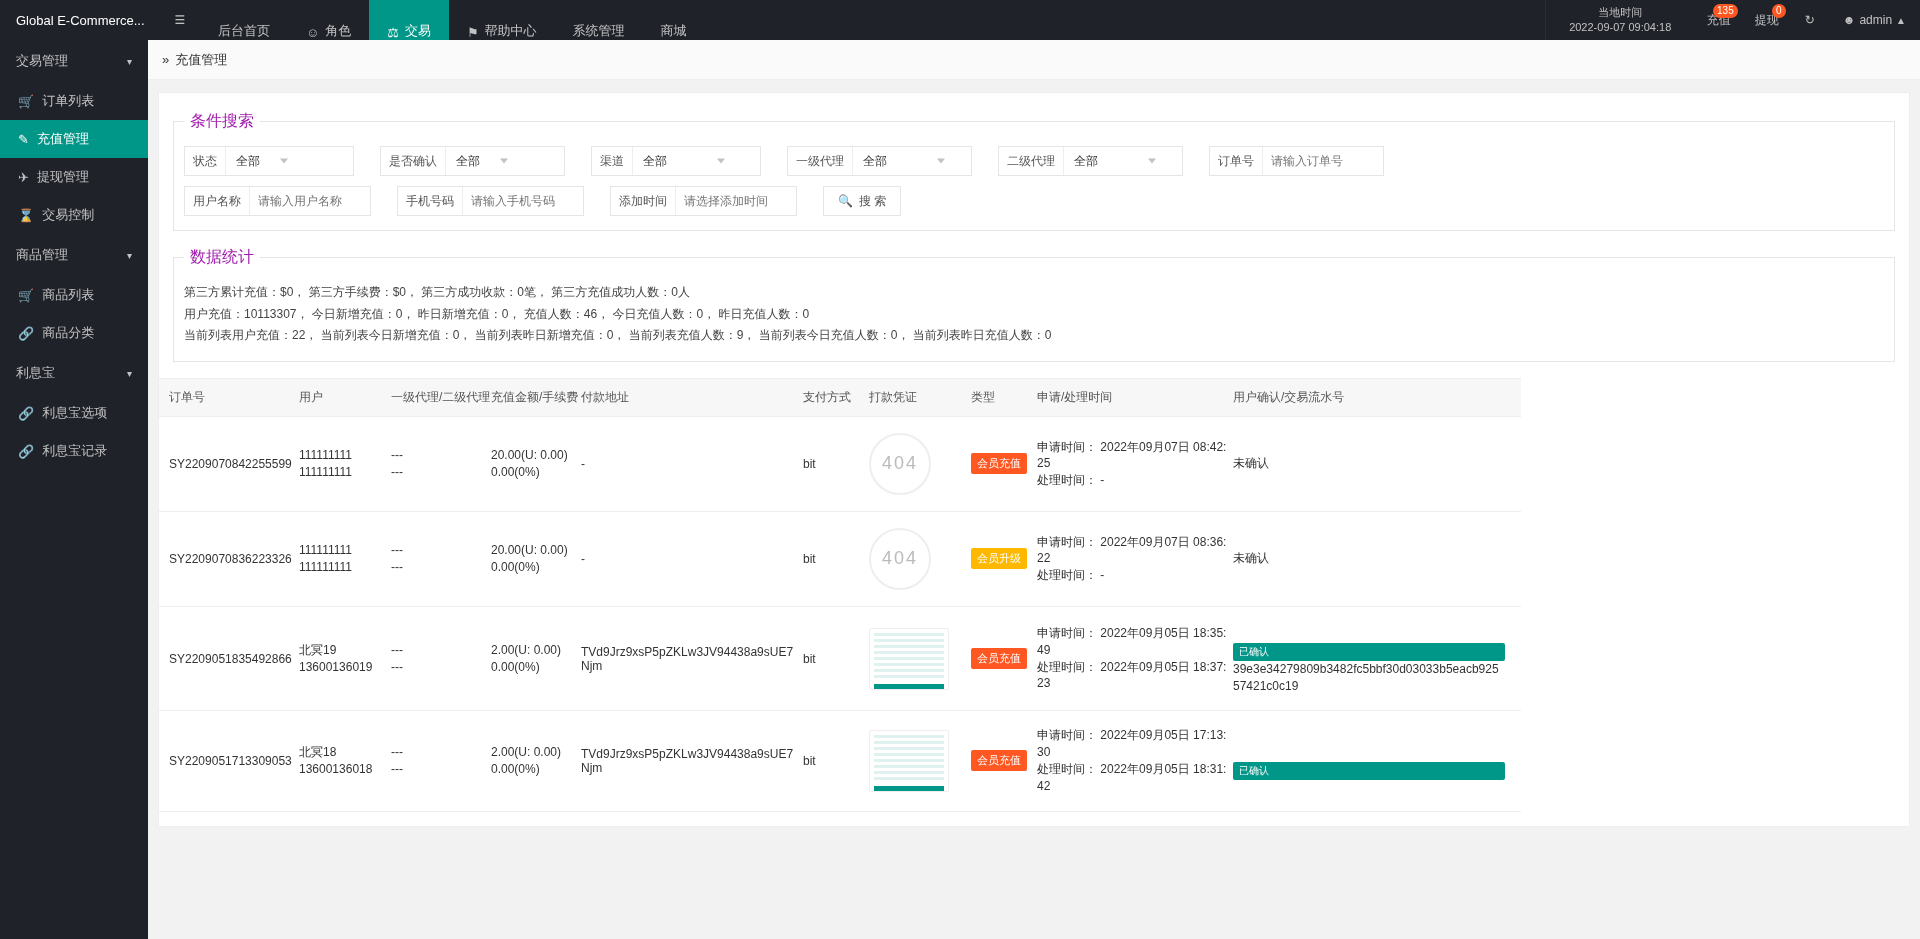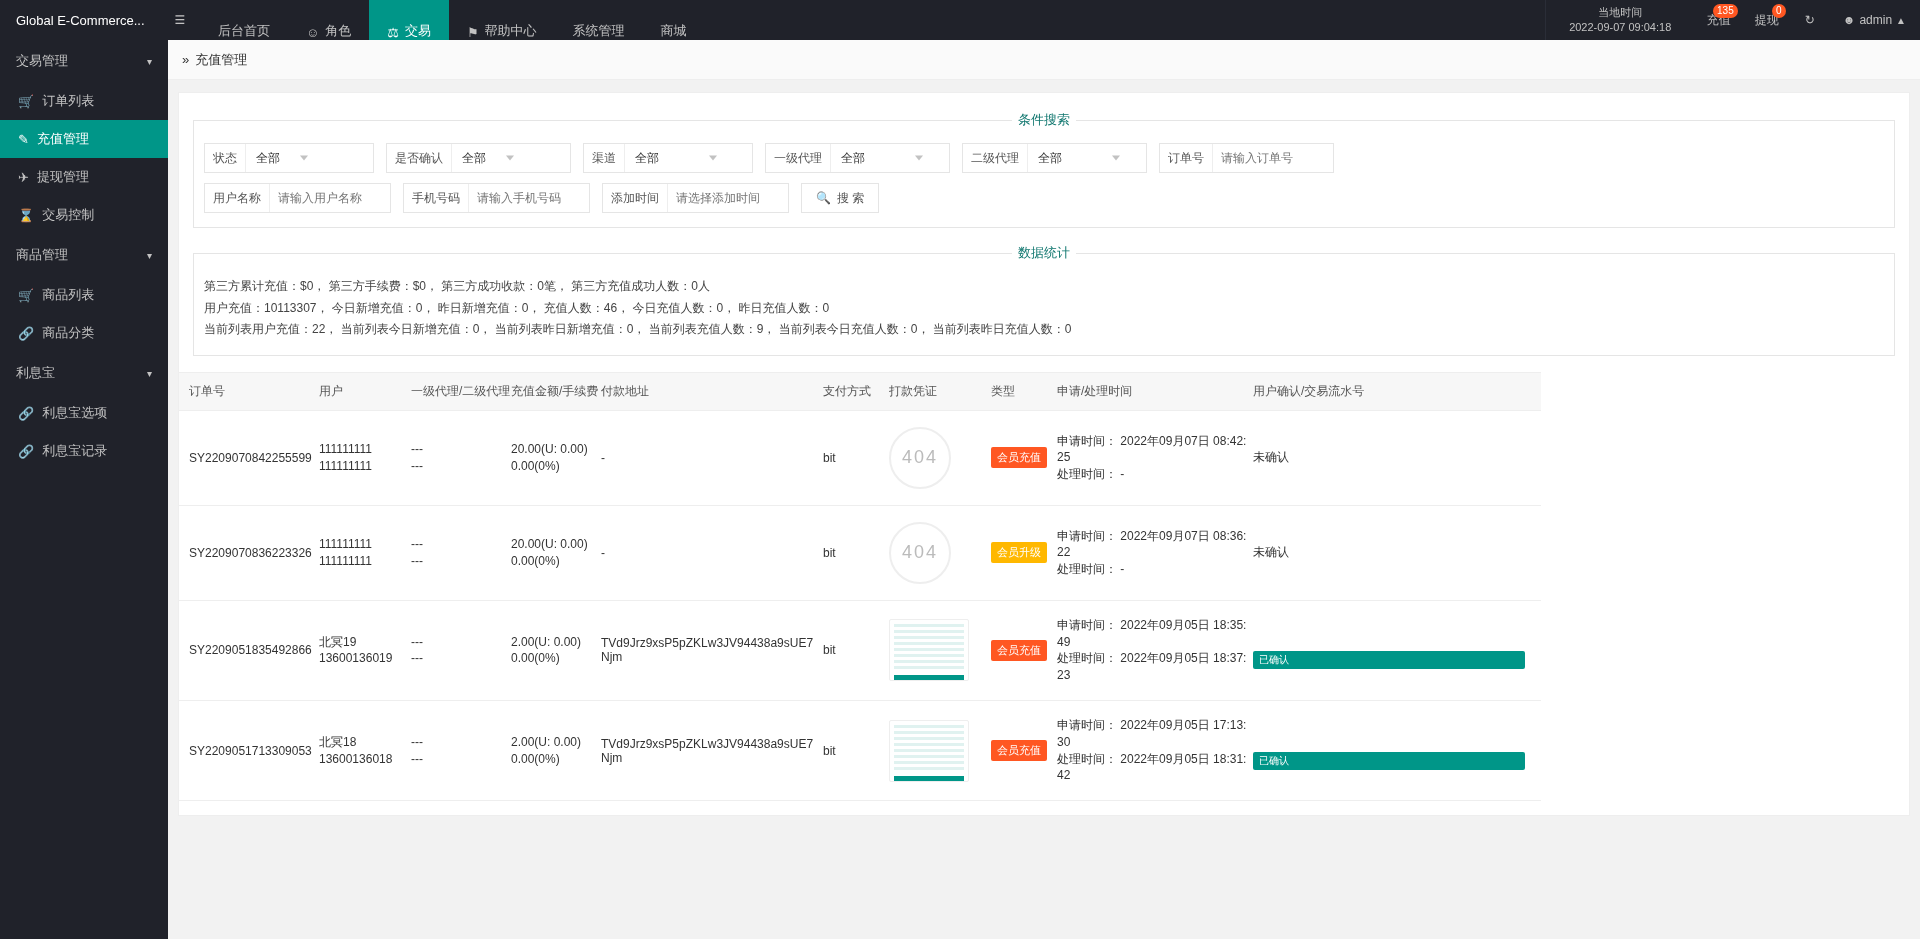--- a/index.html
+++ b/index.html
@@ -13,37 +13,37 @@
 .topmenu-item { padding: 0 18px; display: flex; align-items: flex-end; gap: 6px; cursor: pointer; font-size: 13px; }
 .topmenu-item.active { background: #009688; color: #fff; }
 .topright { display: flex; align-items: stretch; }
 .local-time { width: 150px; display: flex; flex-direction: column; align-items: center; justify-content: center; font-size: 11px; line-height: 1.4; border-left: 1px solid #2a2d37; }
 .top-link { padding: 12px 12px; display: flex; align-items: center; gap: 4px; cursor: pointer; font-size: 12px; position: relative; }
 .badge { position: absolute; top: 4px; right: 5px; background: #ff5722; color: #fff; border-radius: 8px; font-size: 10px; padding: 0 4px; line-height: 14px; min-width: 14px; text-align: center; }
 .refresh-cell, .user-cell { padding: 0 14px; display: flex; align-items: center; cursor: pointer; gap: 4px; }
 
 
 .layout { display: flex; height: calc(100vh - 40px); }
-.sidebar { width: 168px; background: #20222a; color: #c2c2c2; overflow-y: auto; flex-shrink: 0; }
+.sidebar { width: 148px; background: #20222a; color: #c2c2c2; overflow-y: auto; flex-shrink: 0; }
 .side-group { padding: 12px 16px; font-size: 13px; display: flex; align-items: center; justify-content: space-between; cursor: pointer; }
 .side-item { padding: 10px 16px 10px 18px; font-size: 13px; display: flex; align-items: center; gap: 8px; cursor: pointer; }
 .side-item.active { background: #009688; color: #fff; }
 .chev { font-size: 10px; }
 
 
 .main { flex: 1; display: flex; flex-direction: column; overflow: hidden; }
 .tabs-bar { height: 40px; border-bottom: 1px solid #eee; display: flex; align-items: center; padding: 0 14px; background: #fafafa; }
 .tab { font-size: 13px; color: #333; display: flex; align-items: center; gap: 6px; }
 .content { flex: 1; overflow: auto; background: #f2f2f2; padding: 12px 10px; }
 .panel { background: #fff; border: 1px solid #eee; padding: 14px 0 14px 0; }
 
 
 fieldset.box { border: 1px solid #e5e5e5; margin: 4px 14px 16px 14px; padding: 14px 10px 14px 10px; }
-fieldset.box > legend { padding: 0 6px; font-size: 13px; color: #0f766e; text-align: center; }
-.filter-row { display: flex; flex-wrap: wrap; gap: 12px; margin-bottom: 10px; }
+fieldset.box > legend { padding: 0 6px; font-size: 16px; color: #a21caf; }
+.filter-row { display: flex; flex-wrap: wrap; gap: 26px; margin-bottom: 10px; }
 .sel-wrap { display: inline-flex; align-items: center; border: 1px solid #e5e5e5; height: 30px; background: #fff; }
 .sel-label { padding: 0 8px; color: #555; font-size: 12px; border-right: 1px solid #eee; height: 100%; display: flex; align-items: center; white-space: nowrap; }
 .sel-val { padding: 0 26px 0 10px; min-width: 70px; color: #333; font-size: 12px; position: relative; cursor: pointer; }
 .sel-val::after { content: ""; position: absolute; right: 8px; top: 50%; width: 0; height: 0; border-left: 4px solid transparent; border-right: 4px solid transparent; border-top: 5px solid #c2c2c2; transform: translateY(-50%); }
 .in-wrap { display: inline-flex; align-items: center; border: 1px solid #e5e5e5; height: 30px; background: #fff; }
 .in-wrap input { border: none; outline: none; height: 28px; padding: 0 8px; font-size: 12px; width: 120px; }
 .btn-search { height: 30px; border: 1px solid #e5e5e5; background: #fff; padding: 0 14px; display: inline-flex; align-items: center; gap: 6px; cursor: pointer; font-size: 12px; color: #555; }
 .stats-line { font-size: 12px; color: #444; line-height: 1.8; }
 
 
@@ -332,20 +332,21 @@
                   </div>
                 </span>
                 <span class="cell"><span class="tag tag-orange">会员充值</span></span>
                 <span class="cell flex-col">
                   <span>申请时间： 2022年09月05日 18:35:49</span>
                   <span>处理时间： 2022年09月05日 18:37:23</span>
                 </span>
                 <span class="cell">
                   <div class="flex-col">
                     <span class="tag tag-green">已确认</span>
+                    <span>39e3e34279809b3482fc5bbf30d03033b5eacb92557421c0c19</span>
                   </div>
                 </span>
               </div>
               <div class="trow">
                 <span class="cell">SY2209051713309053</span>
                 <span class="cell flex-col">
                   <span>北冥18</span>
                   <span>13600136018</span>
                 </span>
                 <span class="cell flex-col">

